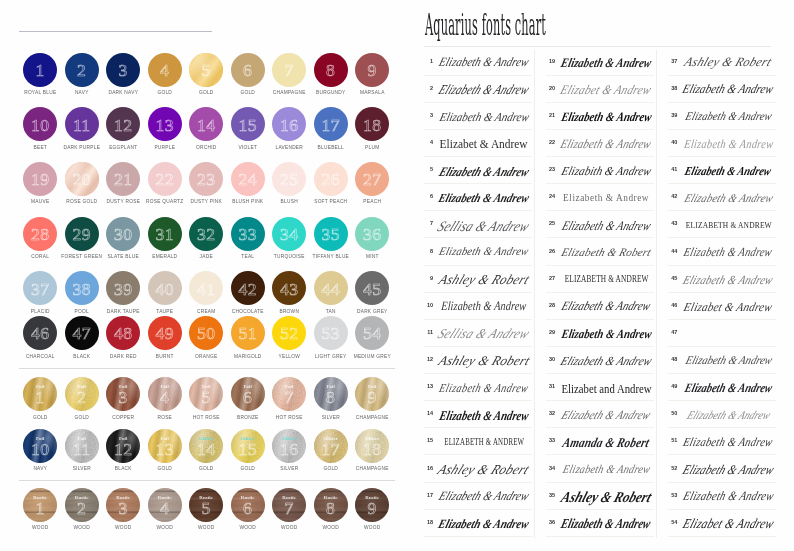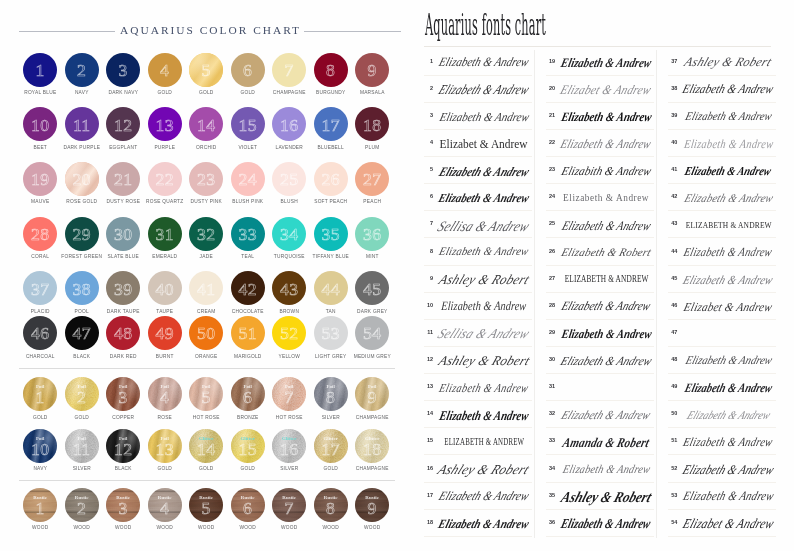--- a/index.html
+++ b/index.html
@@ -117,21 +117,20 @@
     <feTurbulence type="fractalNoise" baseFrequency="0.035 0.62" numOctaves="4" seed="11" result="n"></feTurbulence>
     <feColorMatrix in="n" type="matrix" values="0 0 0 0 0.5  0 0 0 0 0.5  0 0 0 0 0.5  1.0 0.5 0 0 -0.4" result="g"></feColorMatrix>
     <feComposite in="g" in2="SourceGraphic" operator="in"></feComposite>
   </filter>
  </defs>
 </svg>
 <div class="page">
 <div class="color-panel">
   <div class="cc-title-row">
     <span class="cc-rule left"></span>
-    <span class="cc-title">AQUARIUS COLOR CHART</span>
     <span class="cc-rule right"></span>
   </div>
   <div class="cell" style="left:19.4px;top:52.5px;">
     <div class="dot f-flat" style="background:#14148a;">
       <span class="num">1</span>
     </div>
     <div class="swname">ROYAL BLUE</div>
   </div>
   <div class="cell" style="left:60.9px;top:52.5px;">
     <div class="dot f-flat" style="background:#133a7e;">
@@ -793,20 +792,21 @@
     <div class="frow">
       <span class="idx">29</span>
       <span class="txt k-s" style="font-size:12.6px;font-weight:700;color:#1a1a1c;letter-spacing:0px;"><i style="transform: scaleX(0.8555) skewX(-11.69deg); width: auto; margin-left: -7.6px; margin-right: -7.6px;">Elizabeth &amp; Andrew</i></span>
     </div>
     <div class="frow">
       <span class="idx">30</span>
       <span class="txt k-s2" style="font-size:12.4px;font-weight:400;color:#3a3a3c;letter-spacing:0px;"><i style="transform: scaleX(0.8955) skewX(-22.33deg); width: auto; margin-left: -5.25px; margin-right: -5.25px;">Elizabeth &amp; Andrew</i></span>
     </div>
     <div class="frow">
       <span class="idx">31</span>
+      <span class="txt k-n" style="font-size:13.0px;font-weight:400;color:#1b1b1d;letter-spacing:0px;"><i style="transform: scaleX(0.8256) skewX(0deg); width: auto; margin-left: -9.51px; margin-right: -9.51px;">Elizabet and Andrew</i></span>
     </div>
     <div class="frow">
       <span class="idx">32</span>
       <span class="txt k-s2" style="font-size:12.4px;font-weight:400;color:#6c6c70;letter-spacing:0.2px;"><i style="transform: scaleX(0.8453) skewX(-26.03deg); width: auto; margin-left: -8.05px; margin-right: -8.05px;">Elizabeth &amp; Andrew</i></span>
     </div>
     <div class="frow">
       <span class="idx">33</span>
       <span class="txt k-s" style="font-size:13.4px;font-weight:600;color:#242428;letter-spacing:0.2px;"><i style="transform: scaleX(0.8253) skewX(-16.96deg); width: auto; margin-left: -9.1px; margin-right: -9.1px;">Amanda &amp; Robert</i></span>
     </div>
     <div class="frow">

